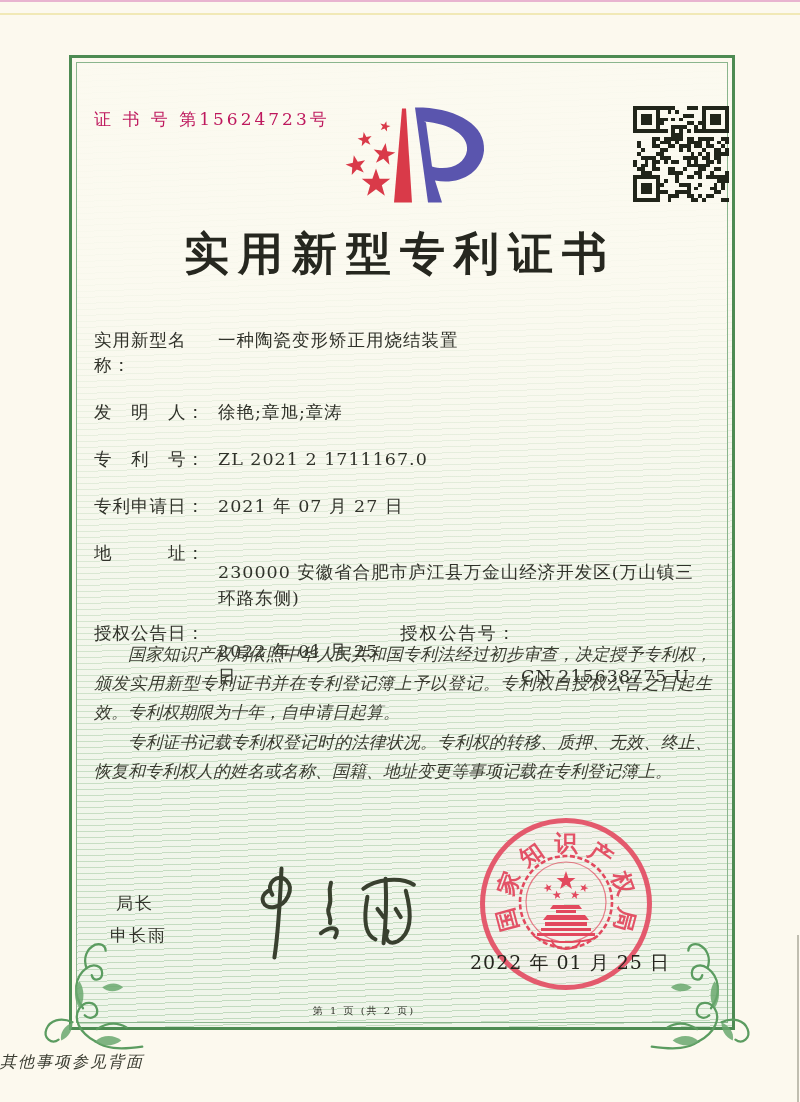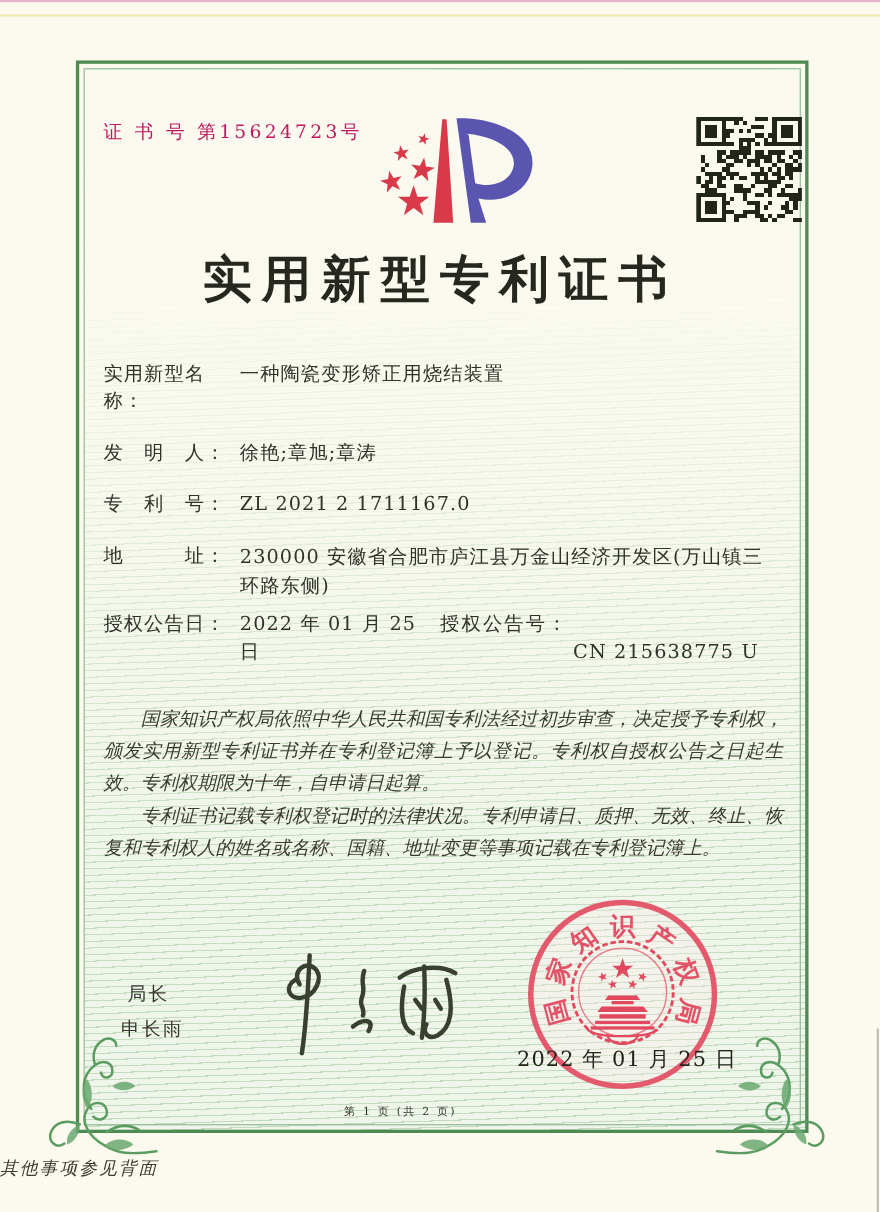--- a/index.html
+++ b/index.html
@@ -32,21 +32,21 @@
 
   .logo{position:absolute;left:338px;top:102px;width:160px;height:112px;}
   .qr{position:absolute;left:633px;top:106px;width:96px;height:96px;}
 
   .title{position:absolute;left:0;top:224px;width:800px;text-align:center;
     font-size:45px;font-weight:600;letter-spacing:9px;color:#26271f;}
 
   .fields{position:absolute;left:94px;top:328px;width:620px;font-size:17.5px;}
   .frow{margin-bottom:22px;line-height:25px;}
   .flabel{display:inline-block;width:124px;letter-spacing:1px;vertical-align:top;color:#30322a;}
-  .fvalue{letter-spacing:1px;color:#30322a;}
+  .fvalue{letter-spacing:1px;color:#30322a;margin-top:18px;}
   .frow.addr{margin-bottom:0;}
   .frow.addr .fvalue{display:inline-block;width:482px;line-height:26px;}
   .frow.grant{margin-top:10px;}
   .frow.grant .gdate{display:inline-block;width:182px;}
   .frow.grant .glabel2{width:auto;margin-right:4px;letter-spacing:2px;}
 
   .bodytext{position:absolute;left:94px;top:640px;width:618px;font-size:17px;
     font-style:italic;color:#3a3c31;}
   .bodytext p{margin:0;text-indent:2em;text-align:justify;line-height:1.72;}
 
@@ -146,31 +146,34 @@
   <div class="fields">
     <div class="frow">
       <span class="flabel">实用新型名称：</span><span class="fvalue">一种陶瓷变形矫正用烧结装置</span>
     </div>
     <div class="frow">
       <span class="flabel">发　明　人：</span><span class="fvalue">徐艳;章旭;章涛</span>
     </div>
     <div class="frow">
       <span class="flabel">专　利　号：</span><span class="fvalue">ZL 2021 2 1711167.0</span>
     </div>
+    <div class="frow">
+      <span class="flabel">专利申请日：</span><span class="fvalue">2021 年 07 月 27 日</span>
+    </div>
     <div class="frow addr">
       <span class="flabel">地　　　址：</span><span class="fvalue">230000 安徽省合肥市庐江县万金山经济开发区(万山镇三环路东侧)</span>
     </div>
     <div class="frow grant">
       <span class="flabel">授权公告日：</span><span class="fvalue gdate">2022 年 01 月 25 日</span><span class="flabel glabel2">授权公告号：</span><span class="fvalue">CN 215638775 U</span>
     </div>
   </div>
 
   <div class="bodytext">
     <p>国家知识产权局依照中华人民共和国专利法经过初步审查，决定授予专利权，颁发实用新型专利证书并在专利登记簿上予以登记。专利权自授权公告之日起生效。专利权期限为十年，自申请日起算。</p>
-    <p>专利证书记载专利权登记时的法律状况。专利申请日、质押、无效、终止、恢复和专利权人的姓名或名称、国籍、地址变更等事项记载在专利登记簿上。</p>
+    <p>专利证书记载专利权登记时的法律状况。专利权的转移、质押、无效、终止、恢复和专利权人的姓名或名称、国籍、地址变更等事项记载在专利登记簿上。</p>
   </div>
 
   <div class="sig-title">局长</div>
   <div class="sig-name">申长雨</div>
 
   <svg class="sig-script" viewBox="0 0 190 100">
     <g stroke="#39402f" stroke-width="4" fill="none" stroke-linecap="round">
       <path d="M38,34 C30,22 44,12 52,20 C60,28 52,44 40,46 C28,48 24,36 34,30"></path>
       <path d="M47,8 C46,30 44,70 40,96"></path>
       <path d="M96,22 C92,34 98,36 94,46 C91,53 97,55 95,62"></path>

